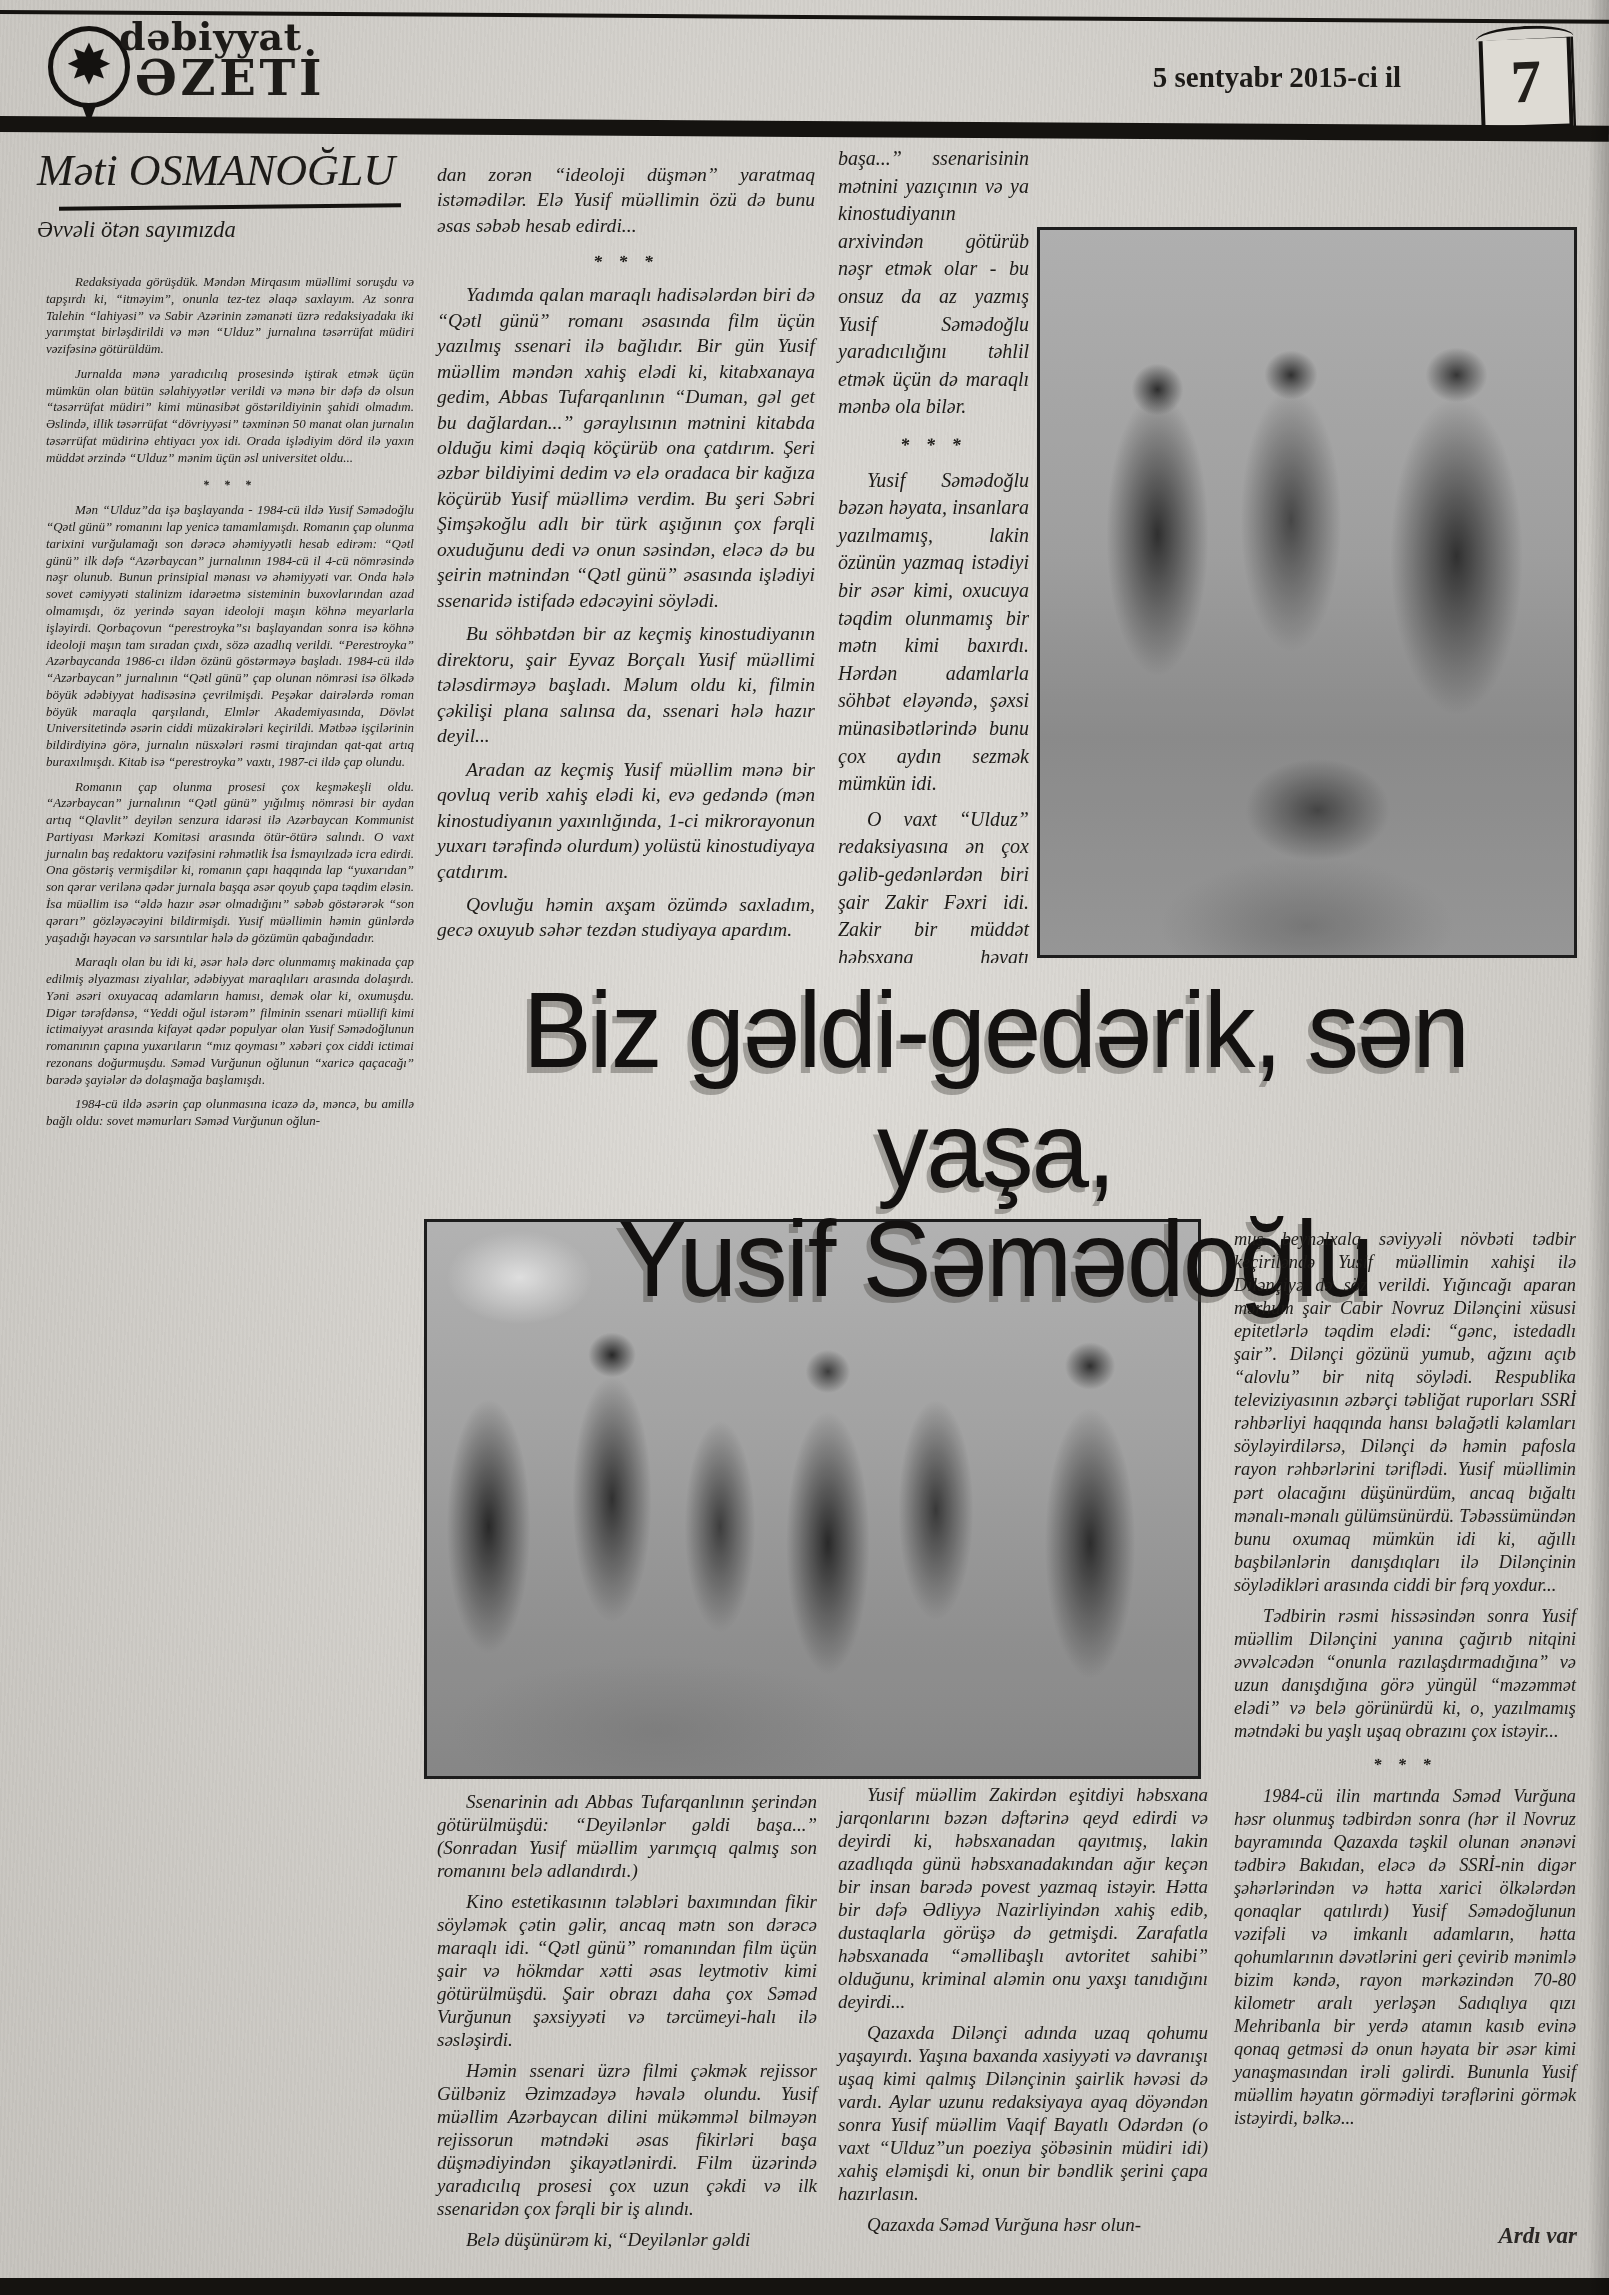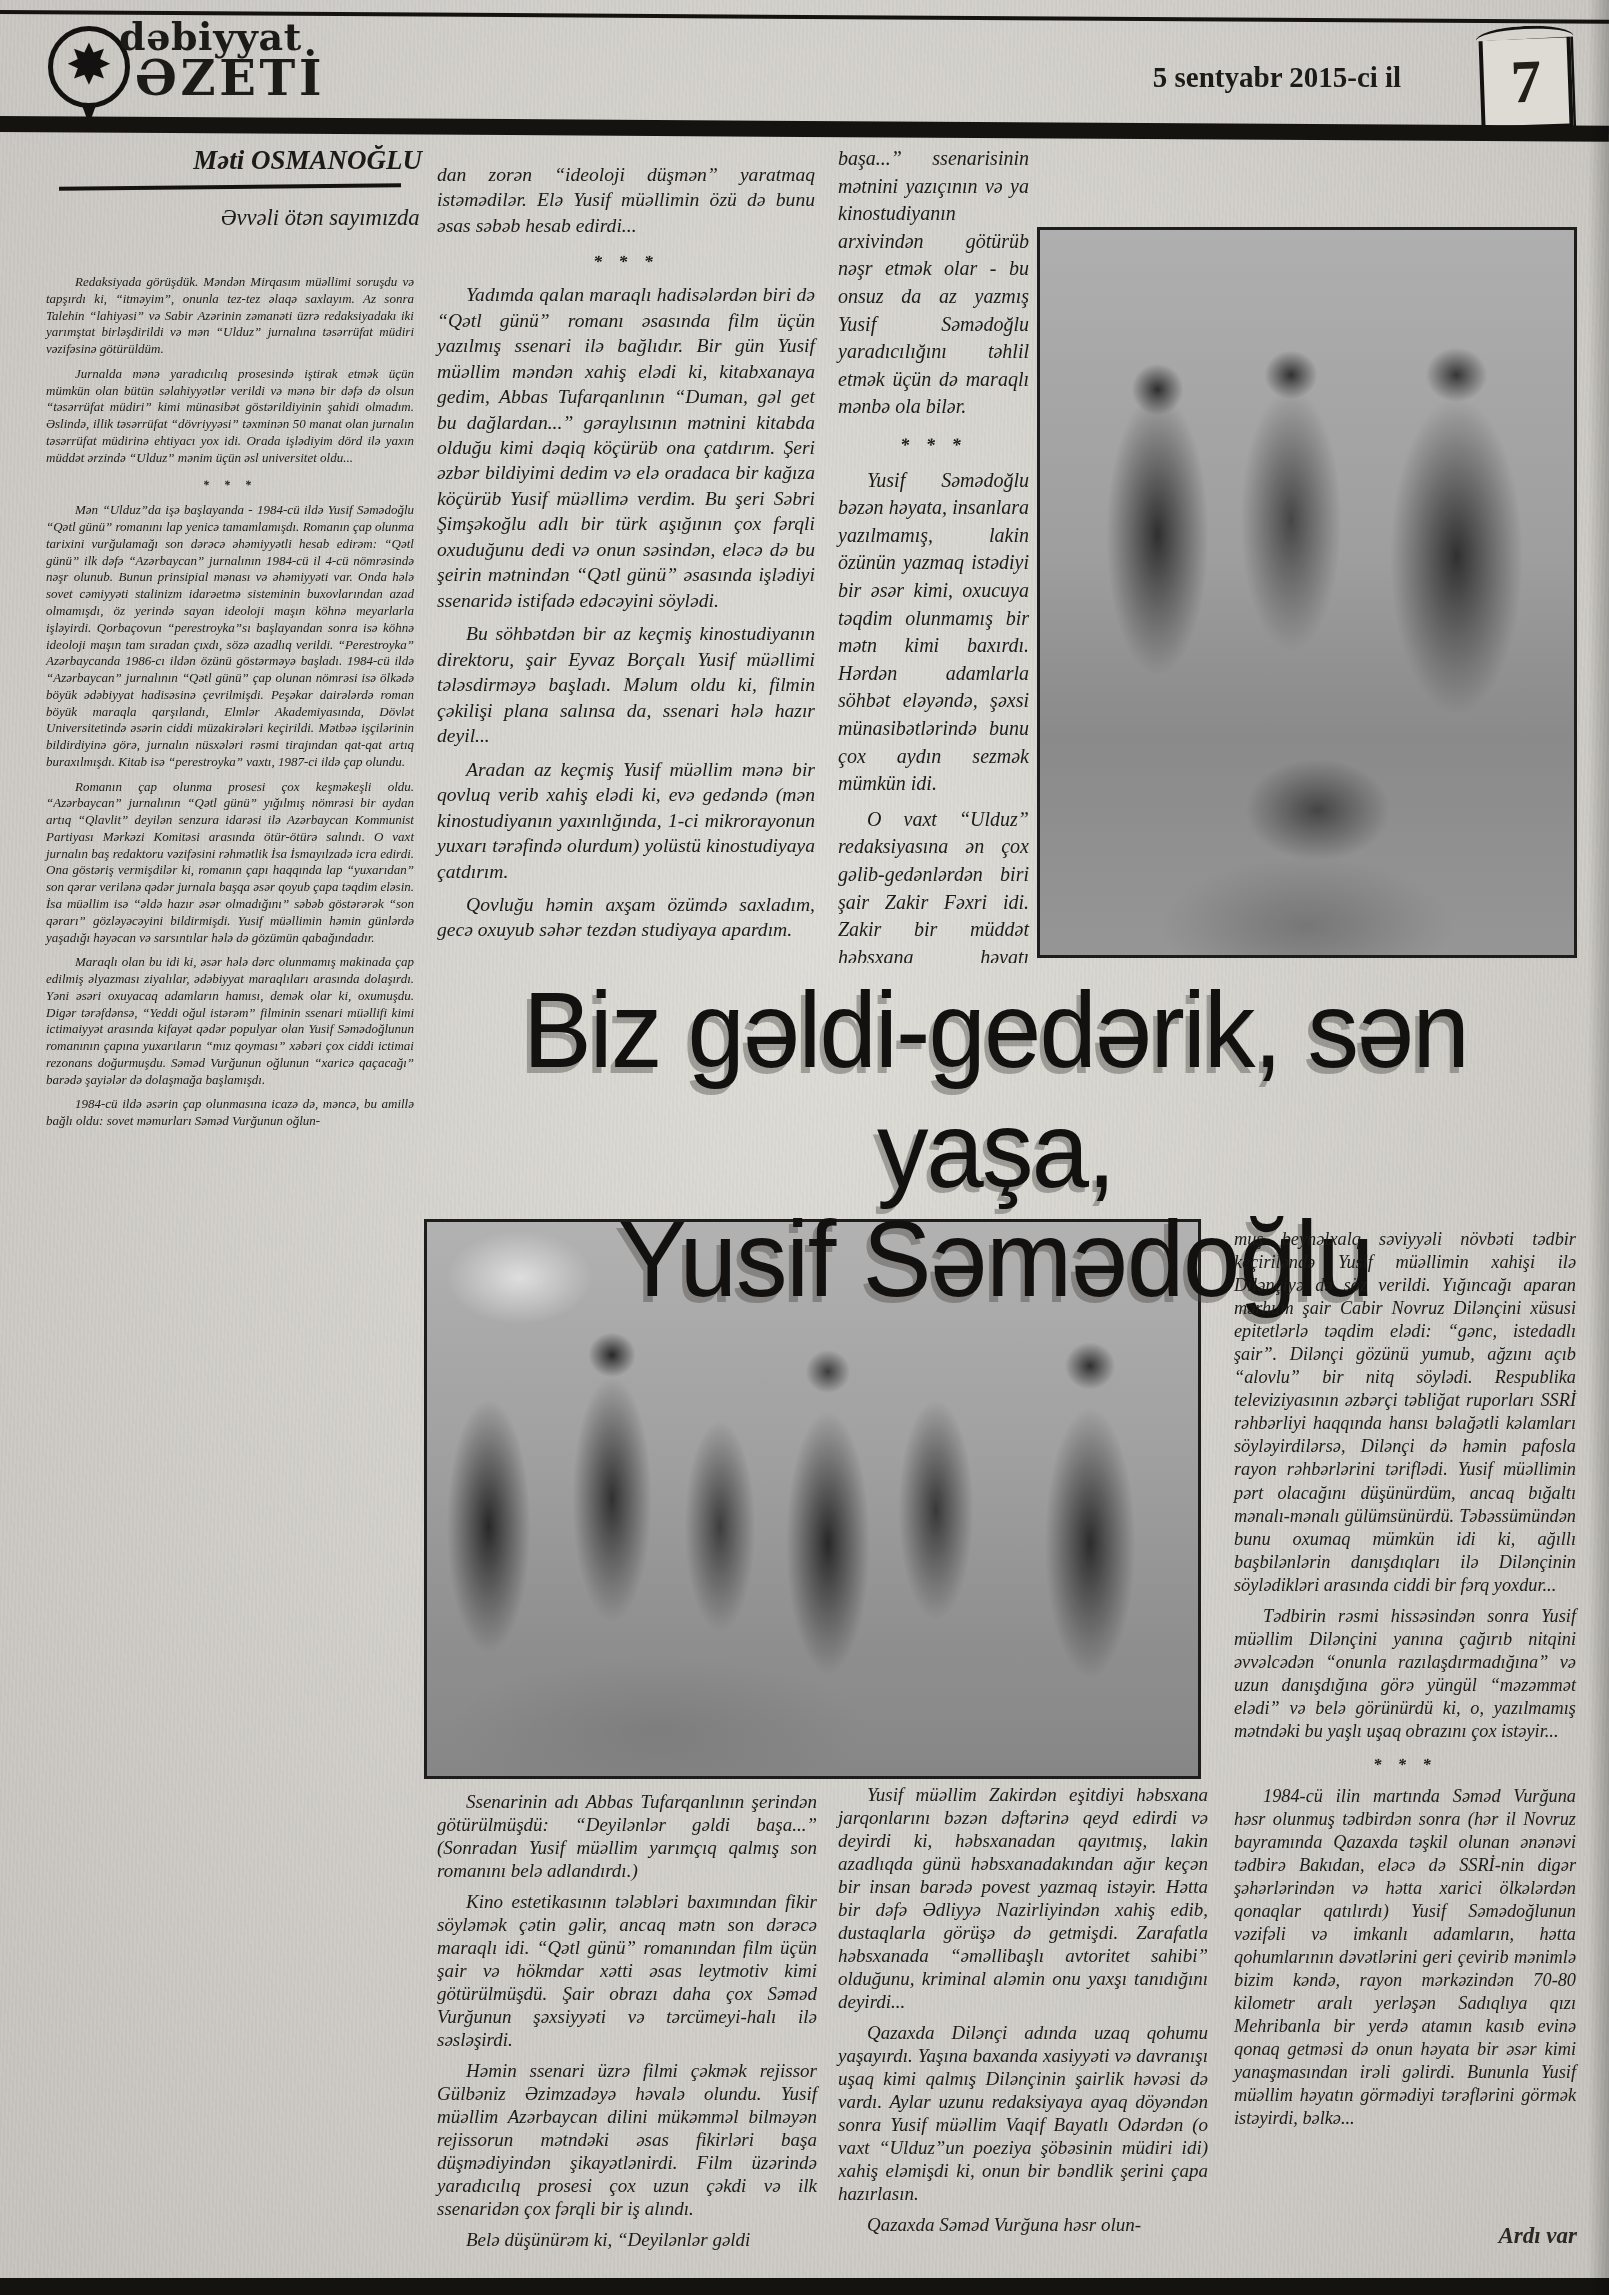--- a/index.html
+++ b/index.html
@@ -30,23 +30,23 @@
   #pagenum{
     position:absolute;left:1480px;top:35px;width:84px;height:86px;border:4.3px solid #141210;background:#dedbd4;
     transform:rotate(-2deg);display:flex;align-items:center;justify-content:center;
     font-weight:bold;font-size:61px;font-family:"Liberation Serif",serif;color:#23201c;
     box-shadow:3.7px 0 0 -1.2px #141210;
   }
   #pagenum:before{content:"";position:absolute;top:-13.4px;left:-7.3px;width:98px;height:9.8px;background:#d6d3cd;
     border-top:3.7px solid #141210;border-radius:50% 50% 0 0/100% 100% 0 0;transform:rotate(-1deg);}
   
   #author-block{position:absolute;left:37px;top:145px;width:385px;}
-  #author{font-size:27px;font-weight:bold;font-style:italic;text-align:right;font-family:"Liberation Serif",serif;}
+  #author{font-size:44px;font-weight:normal;font-style:italic;text-align:left;font-family:"Liberation Serif",serif;}
   #author-rule{width:342px;height:3.7px;background:#151310;margin:8.6px auto 0 auto;transform:rotate(-0.6deg);}
-  #cont-note{margin-top:17px;text-align:right;font-style:italic;font-size:22.6px;padding-right:2.4px;}
+  #cont-note{margin-top:9px;text-align:left;font-style:italic;font-size:22.6px;padding-right:2.4px;}
   
   .col{position:absolute;text-align:justify;overflow:hidden;}
   .col p{margin:8px;text-indent:29px;font-style:italic;}
   .col p.cont{text-indent:0;}
   .col p.sep{text-indent:0;text-align:center;letter-spacing:6.1px;font-weight:bold;font-size:0.9em;padding:3.7px 0 1.2px 0;}
   #col1{left:38px;top:266px;width:384px;height:1990px;font-size:13px;line-height:1.29;}
   #col2-top{left:429px;top:154px;width:394px;height:826px;font-size:19.6px;line-height:1.30;}
   #col3-top{left:830px;top:137px;width:207px;height:826px;font-size:20px;line-height:1.38;}
   #col2-bottom{left:429px;top:1783px;width:396px;height:474px;font-size:19px;line-height:1.21;}
   #col3-bottom{left:830px;top:1776px;width:386px;height:482px;font-size:19px;line-height:1.21;}

